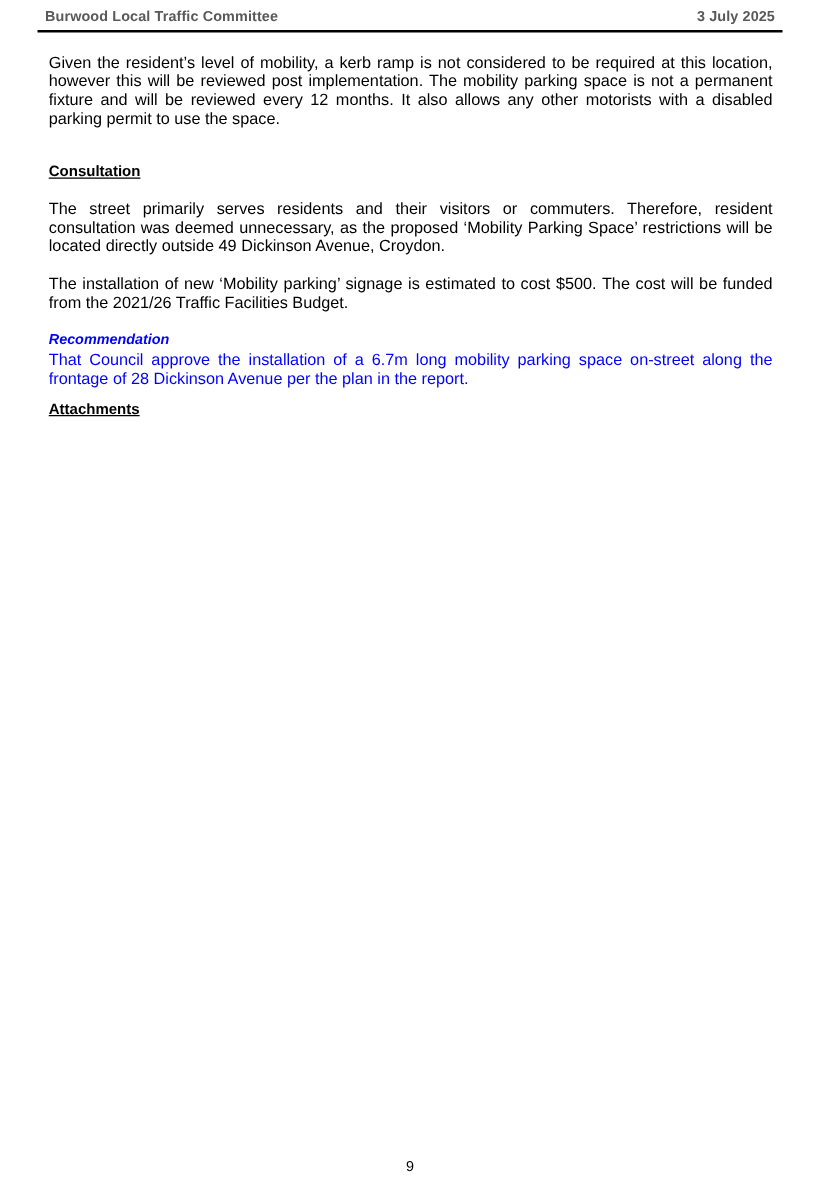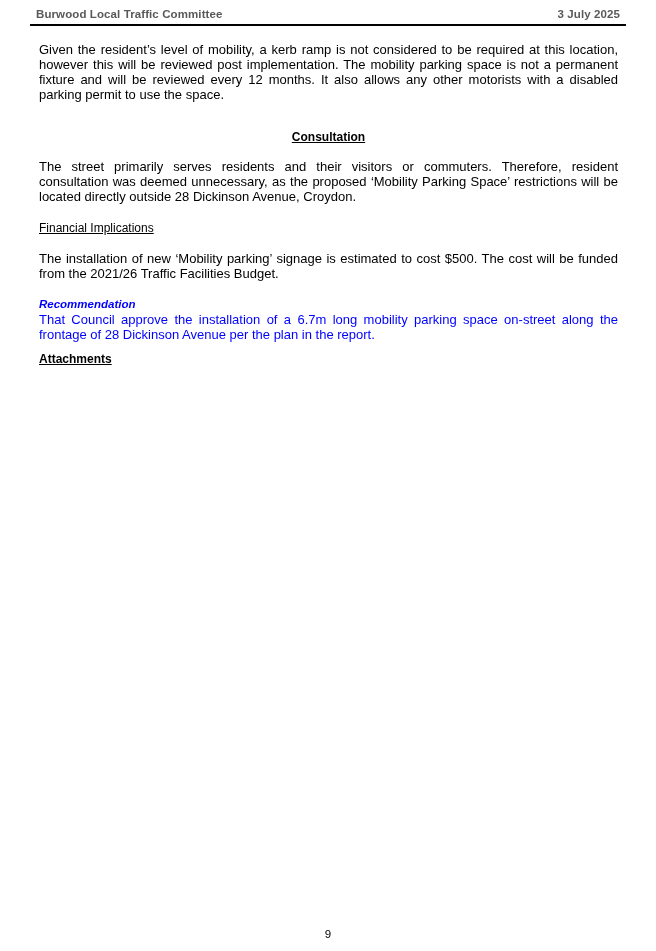--- a/index.html
+++ b/index.html
@@ -45,21 +45,21 @@
     margin: 0;
   }
   .heading-bold-underline {
     font-weight: bold;
     text-decoration: underline;
   }
   .heading-underline {
     font-weight: normal;
     text-decoration: underline;
   }
-  .h-consultation { margin: 28px 0 14px 0; text-align: center; }
+  .h-consultation { margin: 28px 0 14px 0; }
   .h-financial    { margin: 17px 0 15px 0; }
   .h-recommendation {
     margin: 16px 0 0 0;
     font-size: 11.5px;
     font-weight: bold;
     font-style: italic;
   }
   .h-attachments { margin: 10px 0 16px 0; }
   .recommendation-block p,
   .recommendation-block h2 {
@@ -85,25 +85,24 @@
     <span>Burwood Local Traffic Committee</span>
     <span>3 July 2025</span>
   </div>
 
   <div class="content">
 
     <p class="para">Given the resident’s level of mobility, a kerb ramp is not considered to be required at this location, however this will be reviewed post implementation. The mobility parking space is not a permanent fixture and will be reviewed every 12 months. It also allows any other motorists with a disabled parking permit to use the space.</p>
 
     <section>
       <h2 class="heading heading-bold-underline h-consultation">Consultation</h2>
-      <p class="para">The street primarily serves residents and their visitors or commuters. Therefore, resident consultation was deemed unnecessary, as the proposed ‘Mobility Parking Space’ restrictions will be located directly outside 28 Dickinson Avenue, Croydon.</p>
+      <p class="para">The street primarily serves residents and their visitors or commuters. Therefore, resident consultation was deemed unnecessary, as the proposed ‘Mobility Parking Space’ restrictions will be located directly outside 49 Dickinson Avenue, Croydon.</p>
     </section>
 
     <section>
-      <h2 class="heading heading-underline h-financial">Financial Implications</h2>
       <p class="para">The installation of new ‘Mobility parking’ signage is estimated to cost $500. The cost will be funded from the 2021/26 Traffic Facilities Budget.</p>
     </section>
 
     <section class="recommendation-block">
       <h2 class="heading h-recommendation">Recommendation</h2>
       <p class="para para-tight">That Council approve the installation of a 6.7m long mobility parking space on-street along the frontage of 28 Dickinson Avenue per the plan in the report.</p>
     </section>
 
     <section>
       <h2 class="heading heading-bold-underline h-attachments">Attachments</h2>

